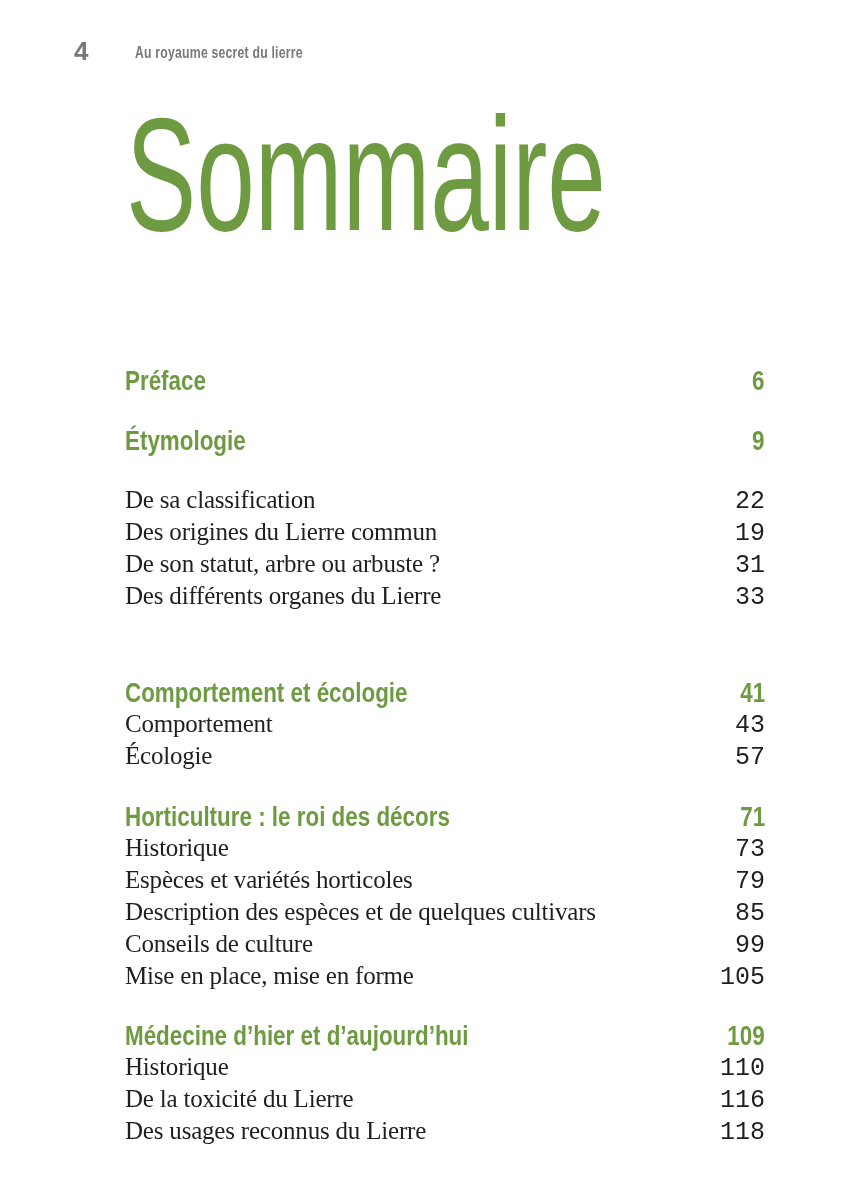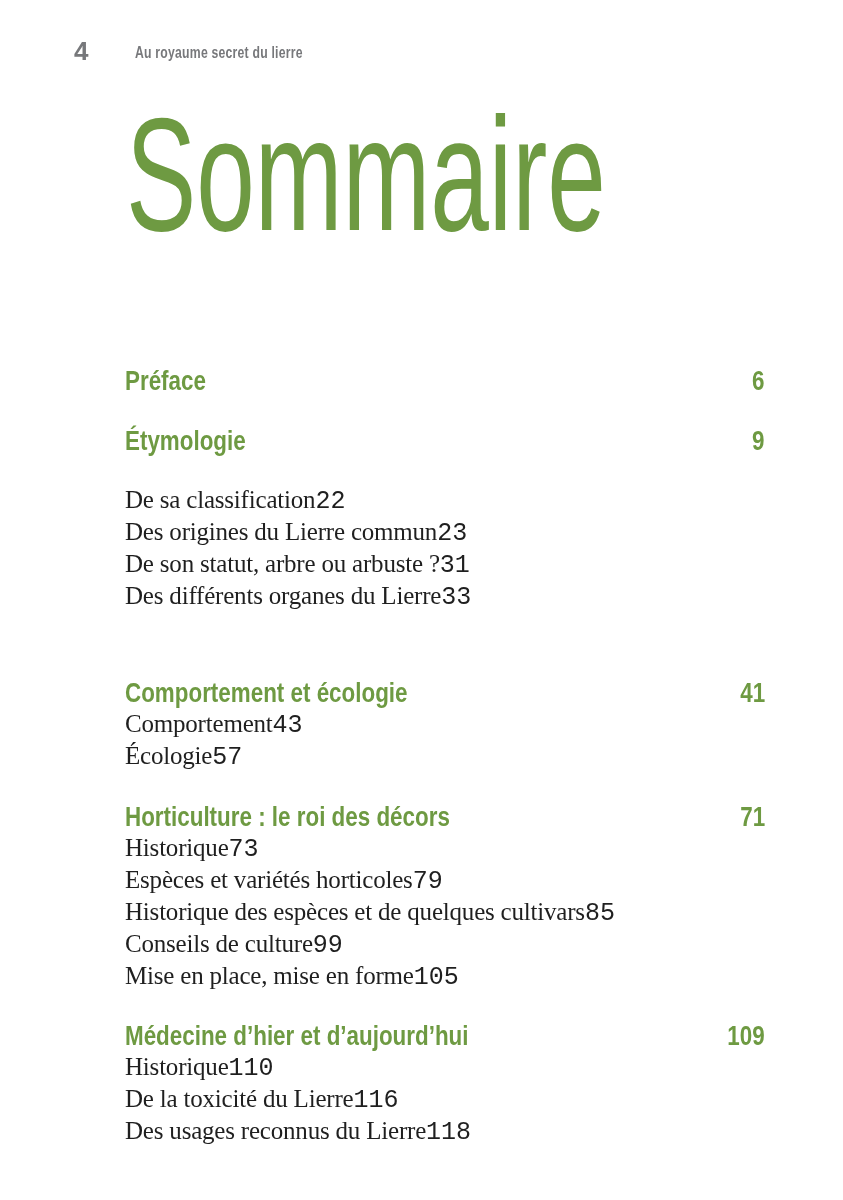--- a/index.html
+++ b/index.html
@@ -55,25 +55,26 @@
   }
   .toc-heading-label{
     transform:scaleX(0.8);transform-origin:0 50%;
     white-space:nowrap;
   }
   .toc-heading-page{
     transform:scaleX(0.8);transform-origin:100% 50%;
     white-space:nowrap;
   }
   .toc-item{
-    display:flex;justify-content:flex-start;align-items:baseline;
+    display:flex;justify-content:space-between;align-items:baseline;
     font-family:"Liberation Serif", serif;
     font-size:25px;line-height:30px;
     color:var(--dark);
     letter-spacing:-0.2px;
+    gap:35px;
   }
   .toc-item-label{white-space:nowrap;}
   .toc-item-page{white-space:nowrap;letter-spacing:0;font-family:Liberation Mono, monospace;}
 </style>
 </head>
 <body>
 
 <div class="page">
 
   <div class="running-header">
@@ -102,21 +103,21 @@
 
   <section class="toc-section">
     <div class="toc-items">
   <div class="toc-item">
     <span class="toc-item-label">De sa classification</span>
     <span class="toc-item-page">22</span>
   </div>
 
   <div class="toc-item">
     <span class="toc-item-label">Des origines du Lierre commun</span>
-    <span class="toc-item-page">23</span>
+    <span class="toc-item-page">19</span>
   </div>
 
   <div class="toc-item">
     <span class="toc-item-label">De son statut, arbre ou arbuste ?</span>
     <span class="toc-item-page">31</span>
   </div>
 
   <div class="toc-item">
     <span class="toc-item-label">Des différents organes du Lierre</span>
     <span class="toc-item-page">33</span>
@@ -152,21 +153,21 @@
     <span class="toc-item-label">Historique</span>
     <span class="toc-item-page">73</span>
   </div>
 
   <div class="toc-item">
     <span class="toc-item-label">Espèces et variétés horticoles</span>
     <span class="toc-item-page">79</span>
   </div>
 
   <div class="toc-item">
-    <span class="toc-item-label">Historique des espèces et de quelques cultivars</span>
+    <span class="toc-item-label">Description des espèces et de quelques cultivars</span>
     <span class="toc-item-page">85</span>
   </div>
 
   <div class="toc-item">
     <span class="toc-item-label">Conseils de culture</span>
     <span class="toc-item-page">99</span>
   </div>
 
   <div class="toc-item">
     <span class="toc-item-label">Mise en place, mise en forme</span>

